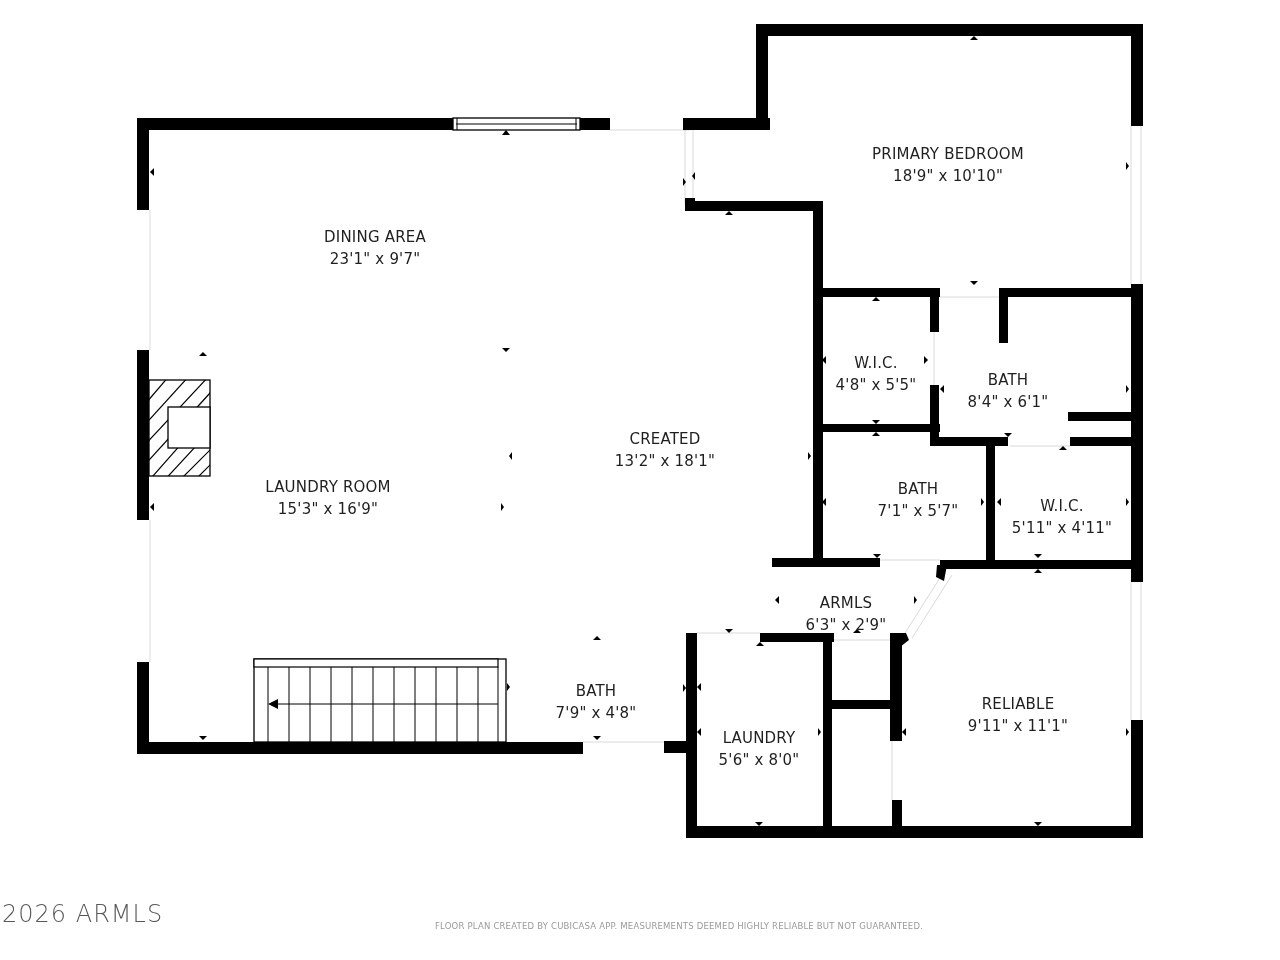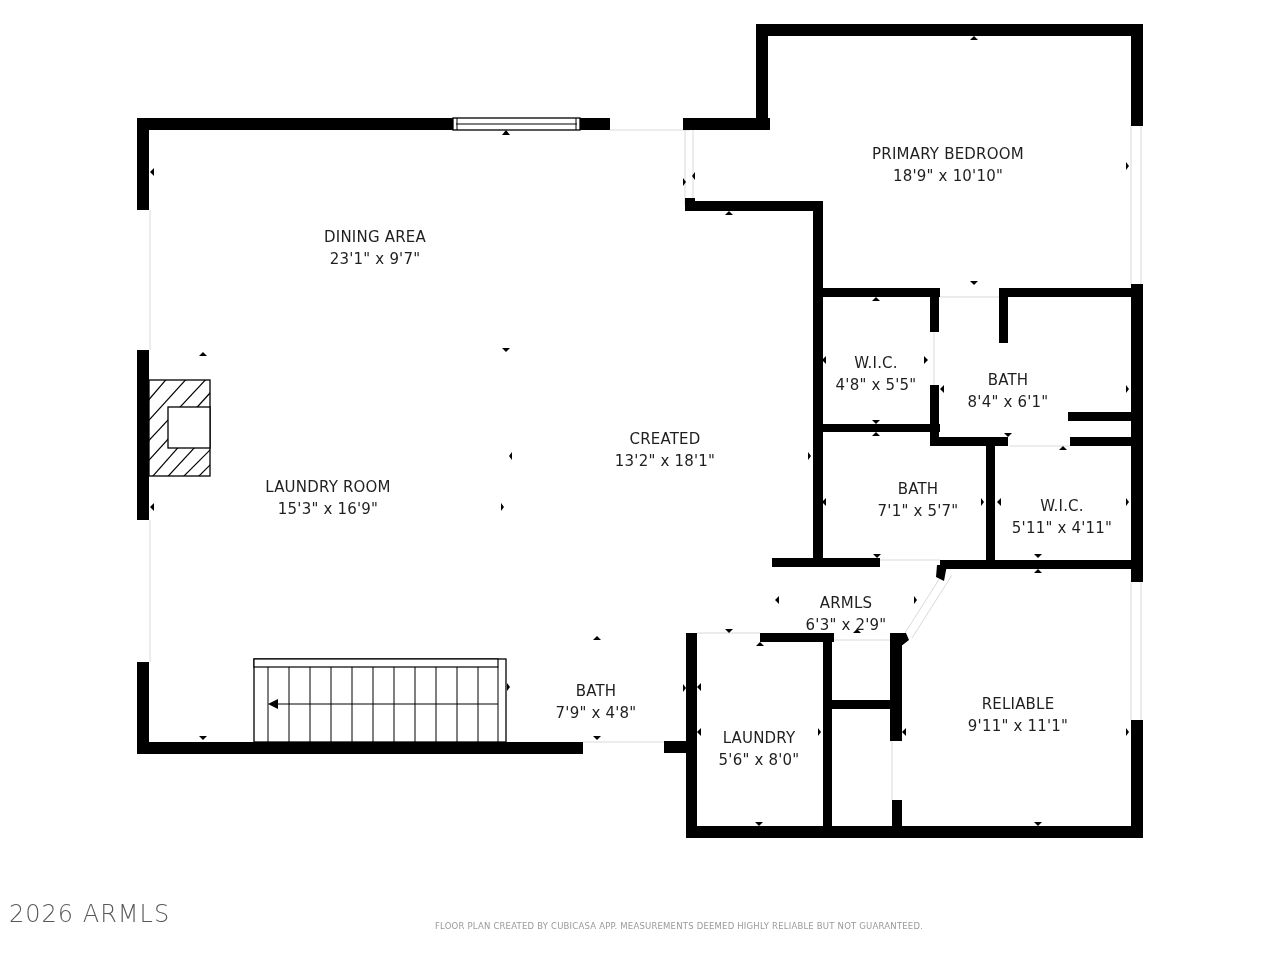--- a/index.html
+++ b/index.html
@@ -5,21 +5,21 @@
   html, body { margin: 0; padding: 0; background: #ffffff; }
   body { width: 1280px; height: 960px; position: relative; overflow: hidden; font-family: "DejaVu Sans", "Liberation Sans", sans-serif; }
   #plan { position: absolute; left: 0; top: 0; width: 1280px; height: 960px; }
   .wall { fill: #000000; }
   .thin { stroke: #d9d9d9; stroke-width: 1; fill: none; }
   .fix { stroke: #000; stroke-width: 1.3; fill: #fff; }
   .hatch { stroke: #000; stroke-width: 1.2; }
   .marker { fill: #000; }
   .room-label { position: absolute; text-align: center; color: #1f1f1f; font-size: 15px; line-height: 22px; transform: translateX(-50%); white-space: nowrap; letter-spacing: 0.2px; }
   .room-label .name, .room-label .dims { display: block; text-align: center; }
-  .watermark { position: absolute; left: 2px; top: 900px; font-family: "DejaVu Sans", sans-serif; font-size: 24px; font-weight: 200; color: #3b3b3b; letter-spacing: 1px; opacity: 0.85; margin-left: 7px; }
+  .watermark { position: absolute; left: 2px; top: 900px; font-family: "DejaVu Sans", sans-serif; font-size: 24px; font-weight: 200; color: #3b3b3b; letter-spacing: 1px; opacity: 0.85; }
   .disclaimer { position: absolute; left: 0; width: 1280px; top: 921px; text-align: center; font-size: 8.5px; color: #9a9a9a; letter-spacing: 0.2px; padding-left: 39px; }
 </style>
 </head>
 <body>
 
 <svg id="plan" viewBox="0 0 1280 960" xmlns="http://www.w3.org/2000/svg">
 
   <g>
     <line class="thin" x1="610" y1="130" x2="690" y2="130"></line>
     <line class="thin" x1="150" y1="210" x2="150" y2="350"></line>

